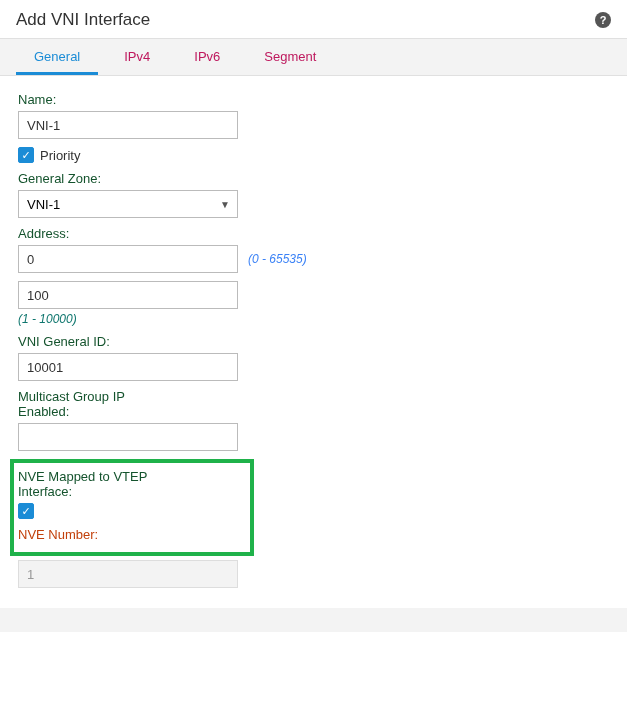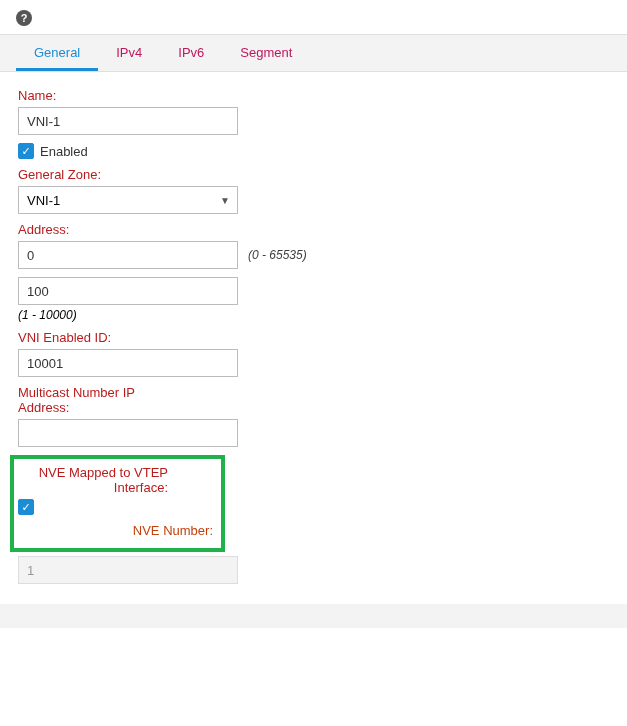--- a/index.html
+++ b/index.html
@@ -39,21 +39,21 @@
       cursor: pointer;
     }
     .tabs-bar {
       background: #f3f3f3;
       border-top: 1px solid #e0e0e0;
       border-bottom: 1px solid #e0e0e0;
       padding: 0 16px;
     }
     .tabs {
       display: flex;
-      gap: 0;
+      gap: 8px;
     }
     .tab {
       padding: 10px 18px 8px 18px;
       cursor: pointer;
       font-size: 13px;
       color: #be185d;
       border-bottom: 3px solid transparent;
     }
     .tab.active {
       color: #1b8cd6;
@@ -62,21 +62,21 @@
     }
     .form-body {
       padding: 16px 18px 10px 18px;
     }
     .form-row {
       margin-bottom: 8px;
     }
     .form-label {
       display: block;
       font-size: 13px;
-      color: #b91c1c;
+      color: #14532d;
       margin-bottom: 4px;
     }
     .label-disabled {
       color: #c2410c;
     }
     .text-input {
       width: 220px;
       height: 28px;
       padding: 4px 8px;
       font-size: 13px;
@@ -132,56 +132,56 @@
       background: #1b8cd6;
       border-radius: 2px;
       display: flex;
       align-items: center;
       justify-content: center;
       color: #fff;
       font-size: 11px;
       cursor: pointer;
     }
     .hint-inline {
-      color: #404040;
+      color: #3b82f6;
       font-style: italic;
       font-size: 12px;
       margin-left: 10px;
     }
     .hint-below {
-      color: #000000;
+      color: #0f766e;
       font-style: italic;
       font-size: 12px;
       margin-top: 3px;
     }
     .input-with-hint {
       display: flex;
       align-items: center;
     }
     .highlight-box {
       border: 4px solid #1fb24a;
       padding: 6px 8px 6px 4px;
       margin-left: -8px;
-      width: 215px;
+      width: 244px;
       margin-top: 4px;
-      text-align: right;
     }
     .footer {
       background: #f3f3f3;
       padding: 12px 16px;
       display: flex;
       justify-content: flex-end;
       gap: 8px;
       margin-top: 10px;
     }
   </style>
 </head>
 <body>
 
 <div class="dialog-header">
+  <div class="dialog-title">Add VNI Interface</div>
   <div class="help-icon">?</div>
 </div>
 
 <div class="tabs-bar">
   <div class="tabs">
     <div class="tab active">General</div>
     <div class="tab">IPv4</div>
     <div class="tab">IPv6</div>
     <div class="tab">Segment</div>
   </div>
@@ -189,21 +189,21 @@
 
 <div class="form-body">
 
   <div class="form-row">
     <label class="form-label">Name:</label>
     <input type="text" class="text-input" value="VNI-1" style="">
   </div>
 
   <div class="checkbox-row">
     <div class="checkbox">✓</div>
-    <span>Enabled</span>
+    <span>Priority</span>
   </div>
 
 
   <div class="form-row">
     <label class="form-label">General Zone:</label>
     <div class="select-wrap">
       <select class="select-input">
         <option>VNI-1</option>
       </select>
       <span class="select-caret">▼</span>
@@ -217,26 +217,26 @@
       <span class="hint-inline">(0 - 65535)</span>
     </div>
   </div>
 
   <div class="form-row">
     <input type="text" class="text-input" value="100" style="">
     <div class="hint-below">(1 - 10000)</div>
   </div>
 
   <div class="form-row">
-    <label class="form-label">VNI Enabled ID:</label>
+    <label class="form-label">VNI General ID:</label>
     <input type="text" class="text-input" value="10001" style="">
   </div>
 
   <div class="form-row">
-    <label class="form-label" style="max-width:150px;">Multicast Number IP Address:</label>
+    <label class="form-label" style="max-width:150px;">Multicast Group IP Enabled:</label>
     <input type="text" class="text-input" value="" style="">
   </div>
 
   <div class="highlight-box">
     <label class="form-label" style="max-width:150px;">NVE Mapped to VTEP Interface:</label>
     <div class="checkbox">✓</div>
     <label class="form-label label-disabled" style="margin-top:8px;">NVE Number:</label>
   </div>
   <input type="text" class="text-input disabled" style="margin-top: 4px;" disabled="" value="1">
 

